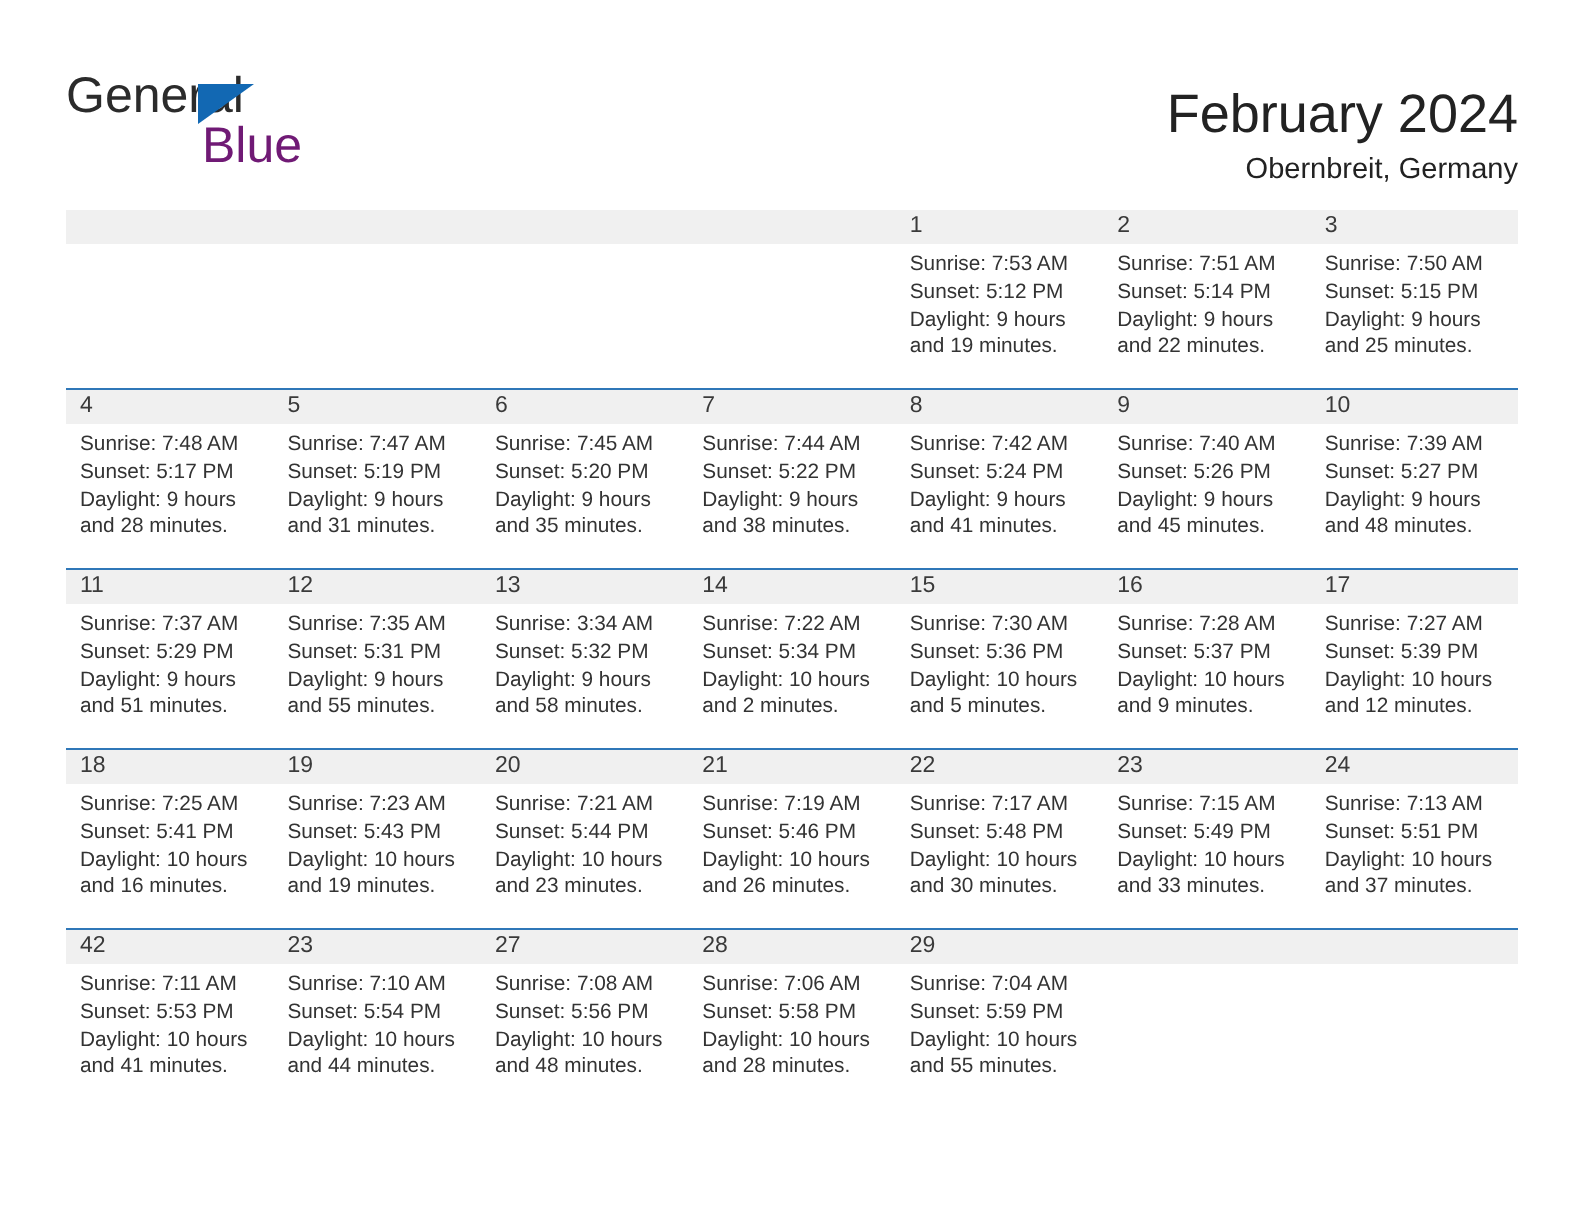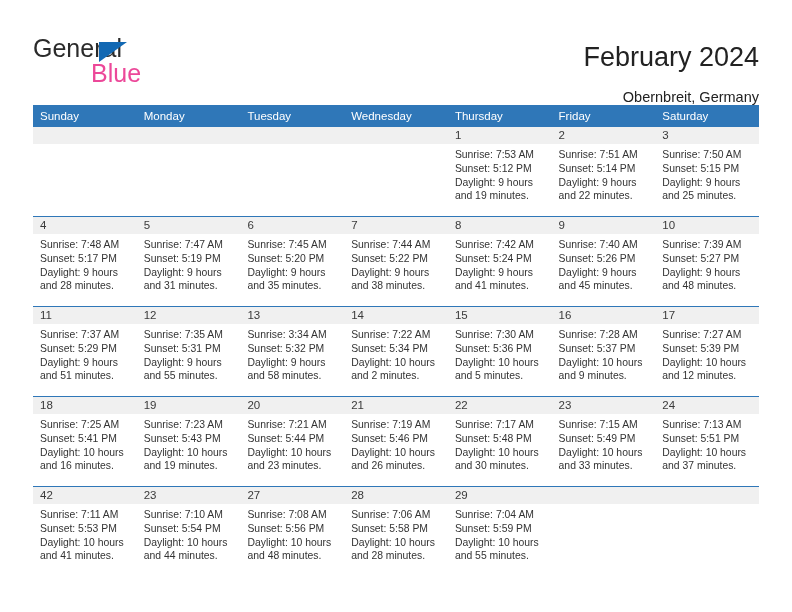--- a/index.html
+++ b/index.html
@@ -50,43 +50,43 @@
     position: absolute;
     left: 66px;
     top: 6px;
     width: 0;
     height: 0;
     border-left: 28px solid #1268b3;
     border-bottom: 20px solid transparent;
   }
   .logo-blue {
     position: absolute;
-    left: 58px;
+    left: 68px;
     top: 25px;
     font-size: 25px;
-    color: #ec4899;
+    color: #701a75;
     font-family: "Liberation Sans", sans-serif;
     line-height: 1;
   }
   .title-wrap {
     position: absolute;
     right: 0;
     top: 12px;
     text-align: right;
   }
   .cal-title {
     font-size: 27px;
     color: #222222;
     line-height: 1.15;
     white-space: nowrap;
   }
   .cal-subtitle {
     font-size: 14.5px;
     color: #222222;
-    margin-top: 16px;
+    margin-top: 4px;
     line-height: 1.15;
     white-space: nowrap;
   }
 
   
   .calendar {
     position: absolute;
     left: 33px;
     top: 105px;
     width: 726px;
@@ -154,29 +154,20 @@
     </div>
 
     <div class="title-wrap">
       <div class="cal-title">February 2024</div>
       <div class="cal-subtitle">Obernbreit, Germany</div>
     </div>
 
   </div>
 
   <div class="calendar">
-    <div class="weekday-row" id="weekday-row">
-        <div class="weekday">Sunday</div>
-        <div class="weekday">Monday</div>
-        <div class="weekday">Tuesday</div>
-        <div class="weekday">Wednesday</div>
-        <div class="weekday">Thursday</div>
-        <div class="weekday">Friday</div>
-        <div class="weekday">Saturday</div>
-      </div>
     <div id="weeks-container">
         <div class="week-row">
           <div class="day-cell empty">
             <div class="day-number-strip"></div>
           </div>
           <div class="day-cell empty">
             <div class="day-number-strip"></div>
           </div>
           <div class="day-cell empty">
             <div class="day-number-strip"></div>

